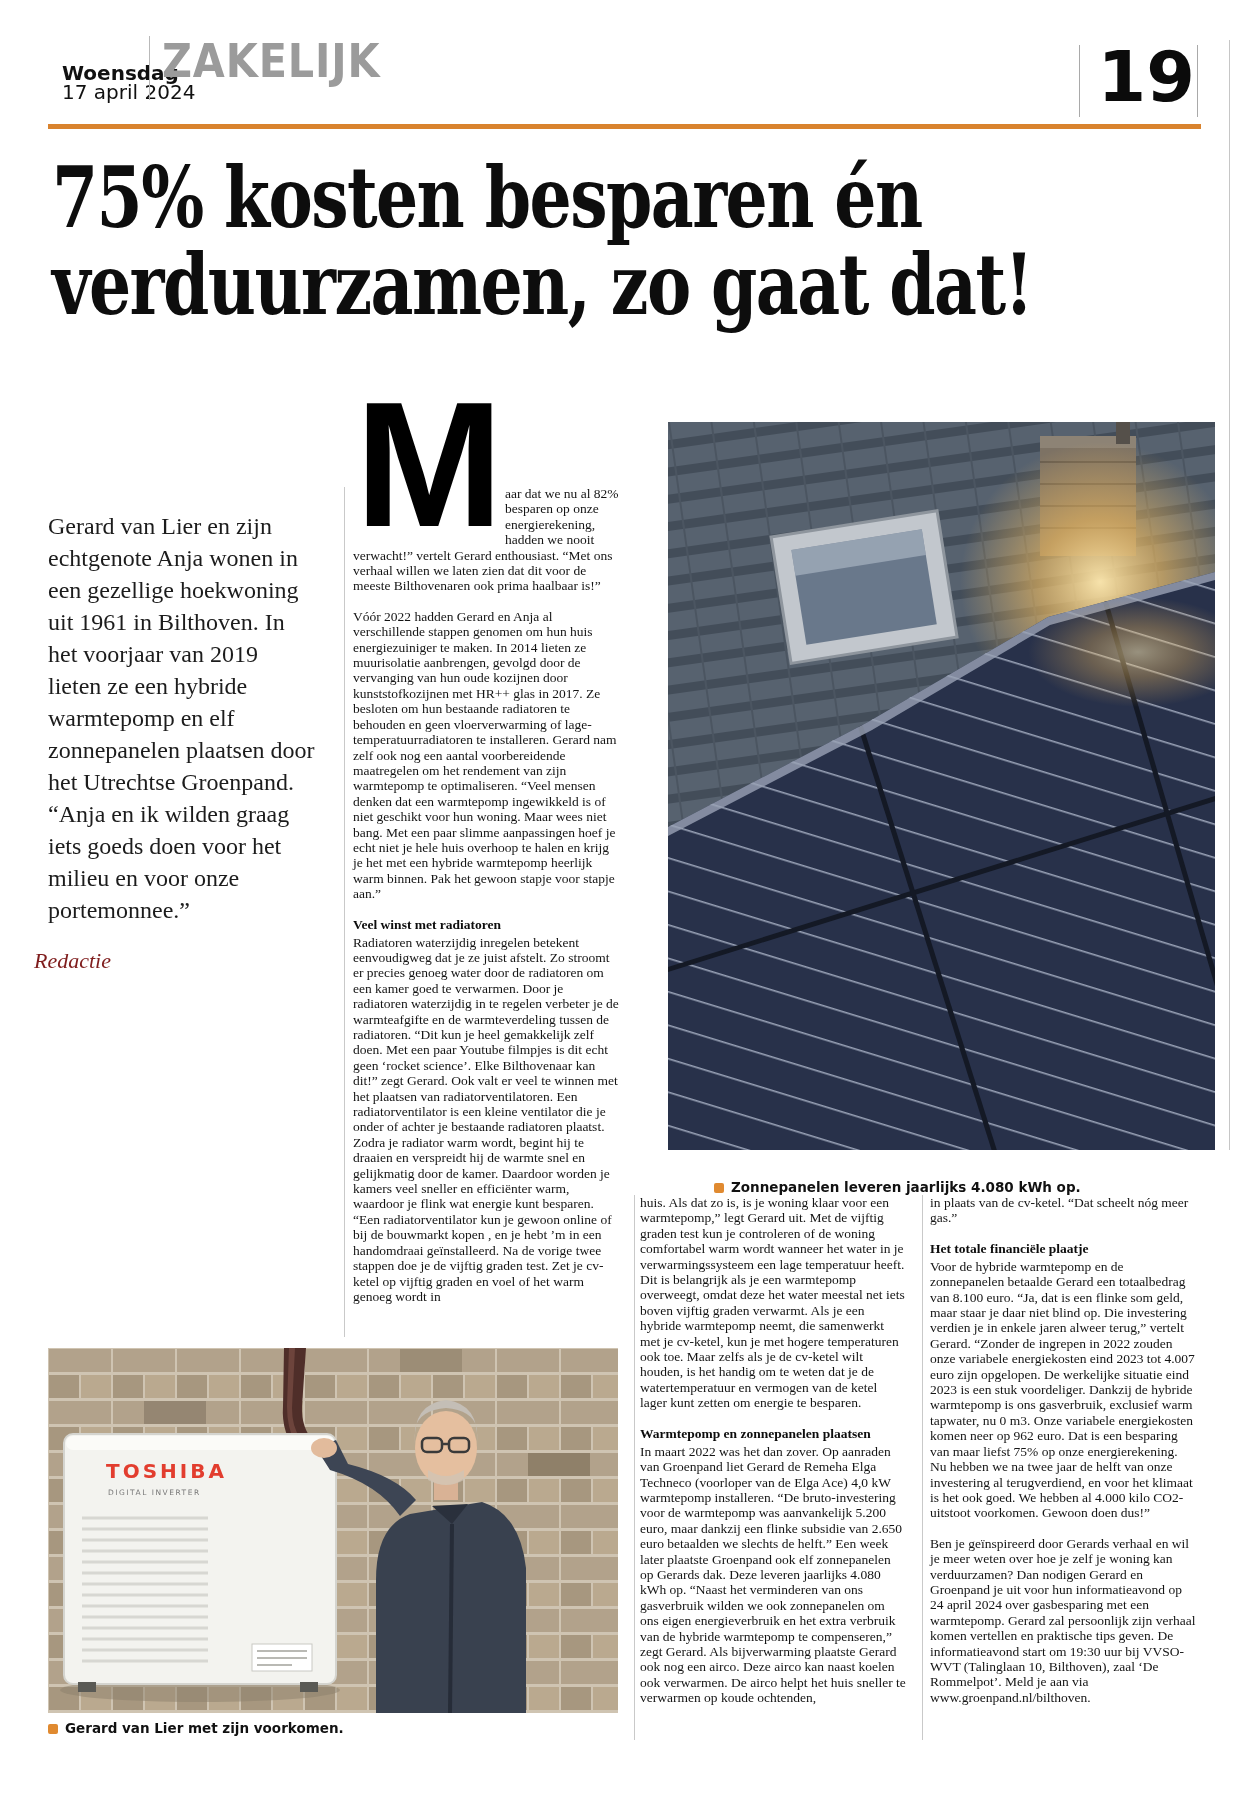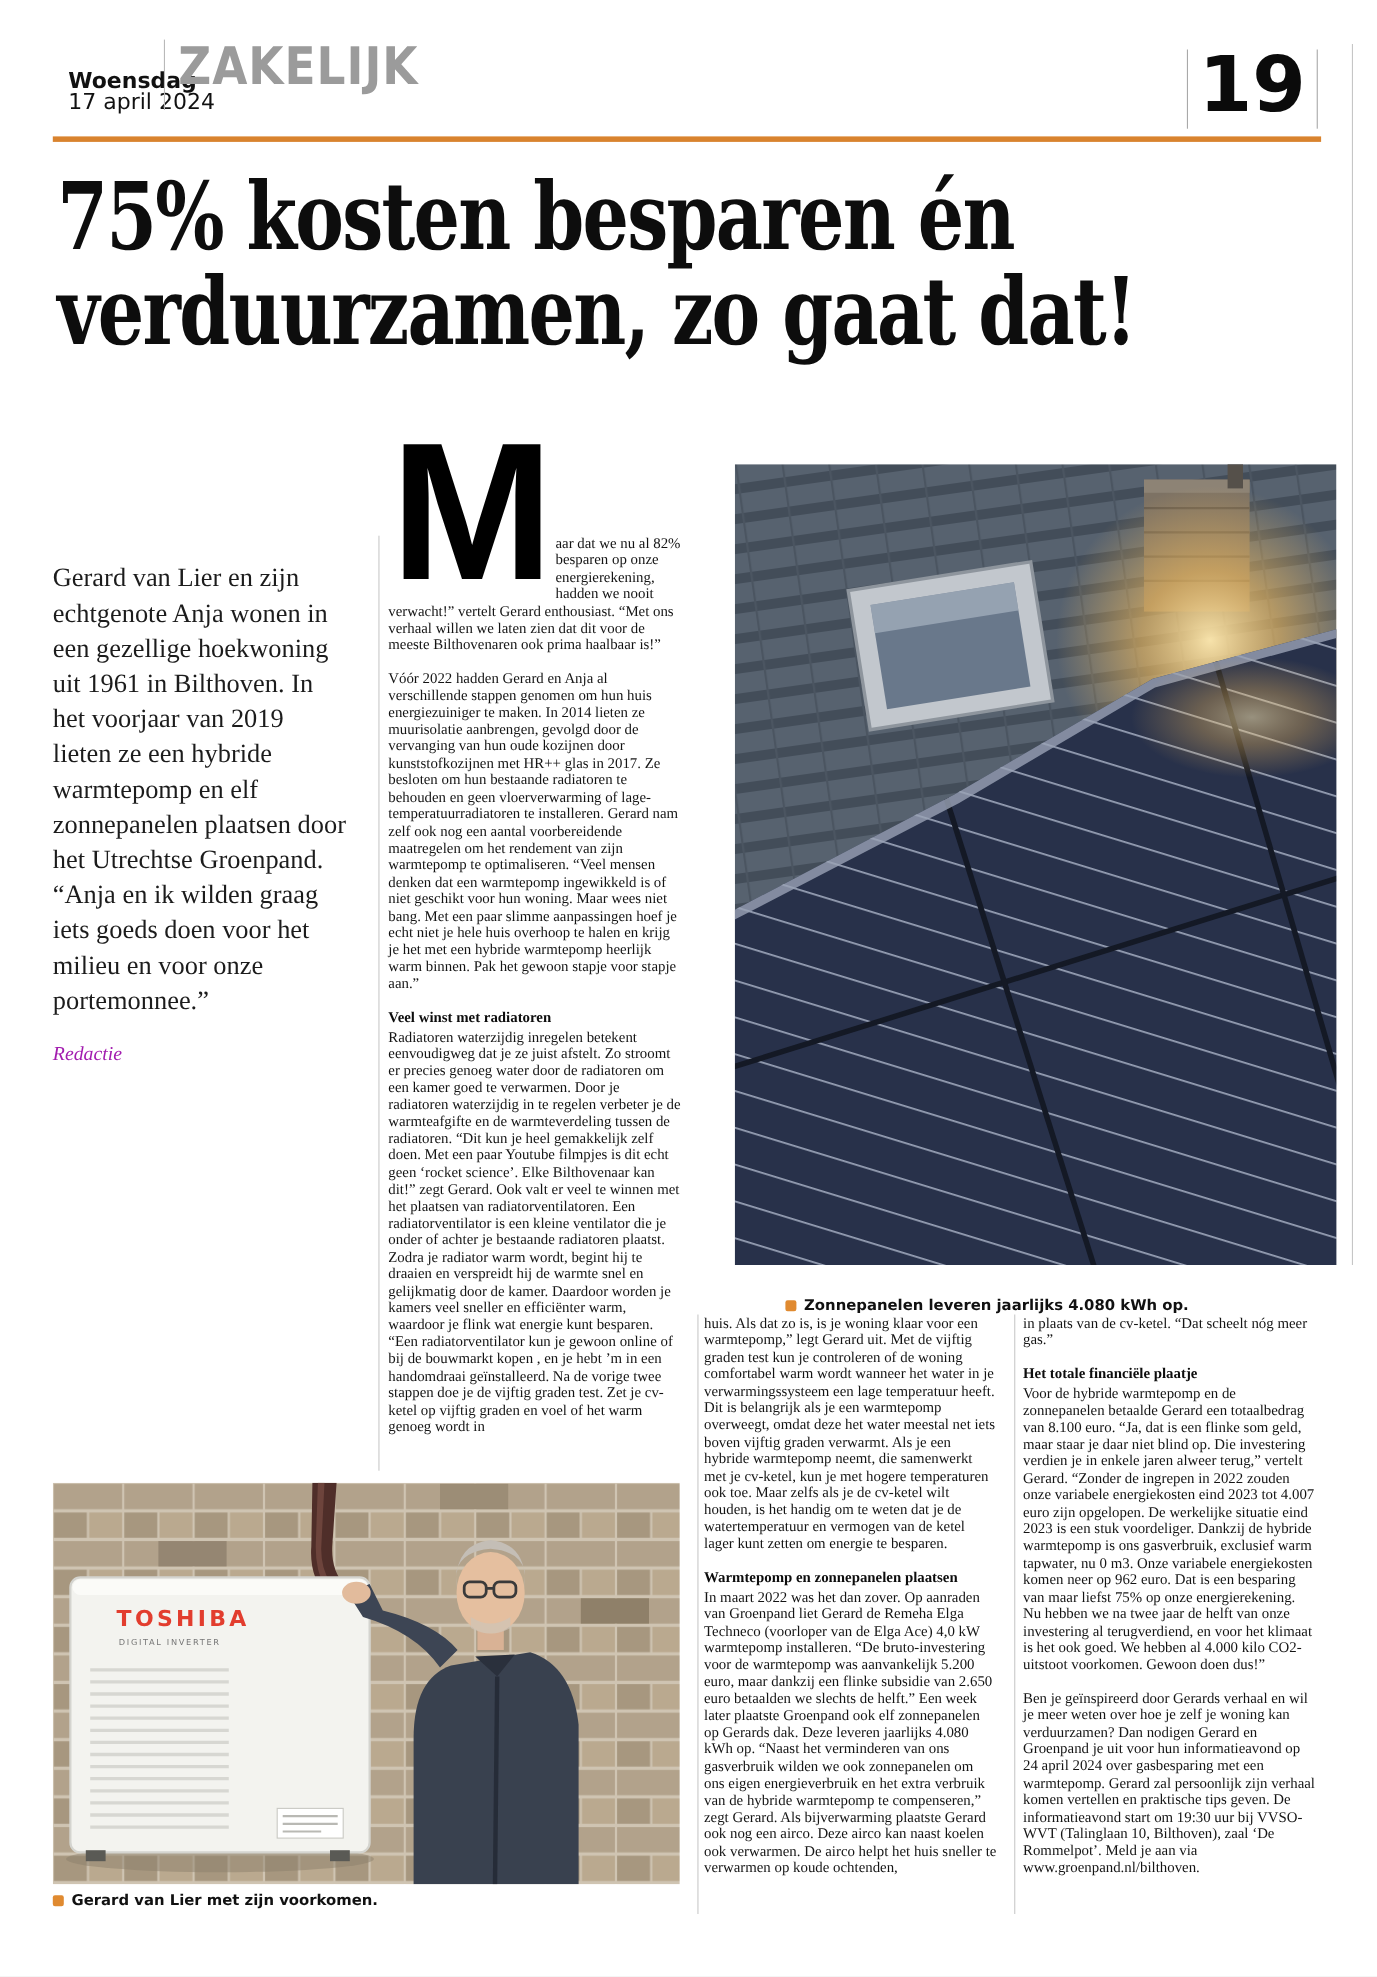--- a/index.html
+++ b/index.html
@@ -9,33 +9,33 @@
   
   .date-block{position:absolute;left:62px;top:36px;font-family:"DejaVu Sans",sans-serif;
               font-size:20px;line-height:19px;color:#111;margin-top:28px;}
   .date-block .day{font-weight:bold;}
   .hdr-divider{position:absolute;left:149px;top:36px;width:1px;height:64px;background:#b9b9b9;}
   .section-title{position:absolute;left:162px;top:33px;font-family:"DejaVu Sans",sans-serif;
                  font-weight:bold;font-size:47px;letter-spacing:1px;color:#9b9b9b;
                  transform:scaleX(.88);transform-origin:left top;white-space:nowrap;}
   .pg-line{position:absolute;top:45px;width:1px;height:72px;background:#a9a9a9;}
   .pg-line.l{left:1079px;} .pg-line.r{left:1197px;}
-  .page-num{position:absolute;left:1082px;top:38px;width:113px;text-align:center;
+  .page-num{position:absolute;left:1082px;top:38px;width:113px;text-align:right;
             font-family:"DejaVu Sans",sans-serif;font-weight:bold;font-size:70px;line-height:78px;color:#0b0b0b;}
   .orange-rule{position:absolute;left:48px;top:124px;width:1153px;height:5px;background:#D9832E;}
   .right-rule{position:absolute;left:1229px;top:40px;width:1px;height:1110px;background:#c6c6c6;}
 
   
   .headline{position:absolute;left:52px;top:154px;font-family:"DejaVu Serif",serif;
             font-weight:bold;font-size:85px;line-height:87px;color:#0d0d0d;
             transform:scaleX(.78);transform-origin:left top;white-space:nowrap;letter-spacing:-2px;}
 
   
   .intro{position:absolute;left:48px;top:486px;width:268px;font-size:24px;line-height:32px;color:#1c1c1c;}
-  .byline{position:absolute;left:48px;top:948px;font-style:italic;font-size:18px;color:#a21caf;}
+  .byline{position:absolute;left:34px;top:948px;font-style:italic;font-size:22px;color:#7f1d1d;}
 
   
   .vline{position:absolute;width:1px;background:#c9c9c9;}
   .d1{left:344px;top:487px;height:850px;}
   .d2{left:634px;top:1195px;height:545px;}
   .d3{left:922px;top:1195px;height:545px;}
 
   
   .col{position:absolute;width:266px;font-size:13.5px;line-height:15.4px;color:#141414;text-align:left;}
   .col p{margin:0 0 15px 0;}

